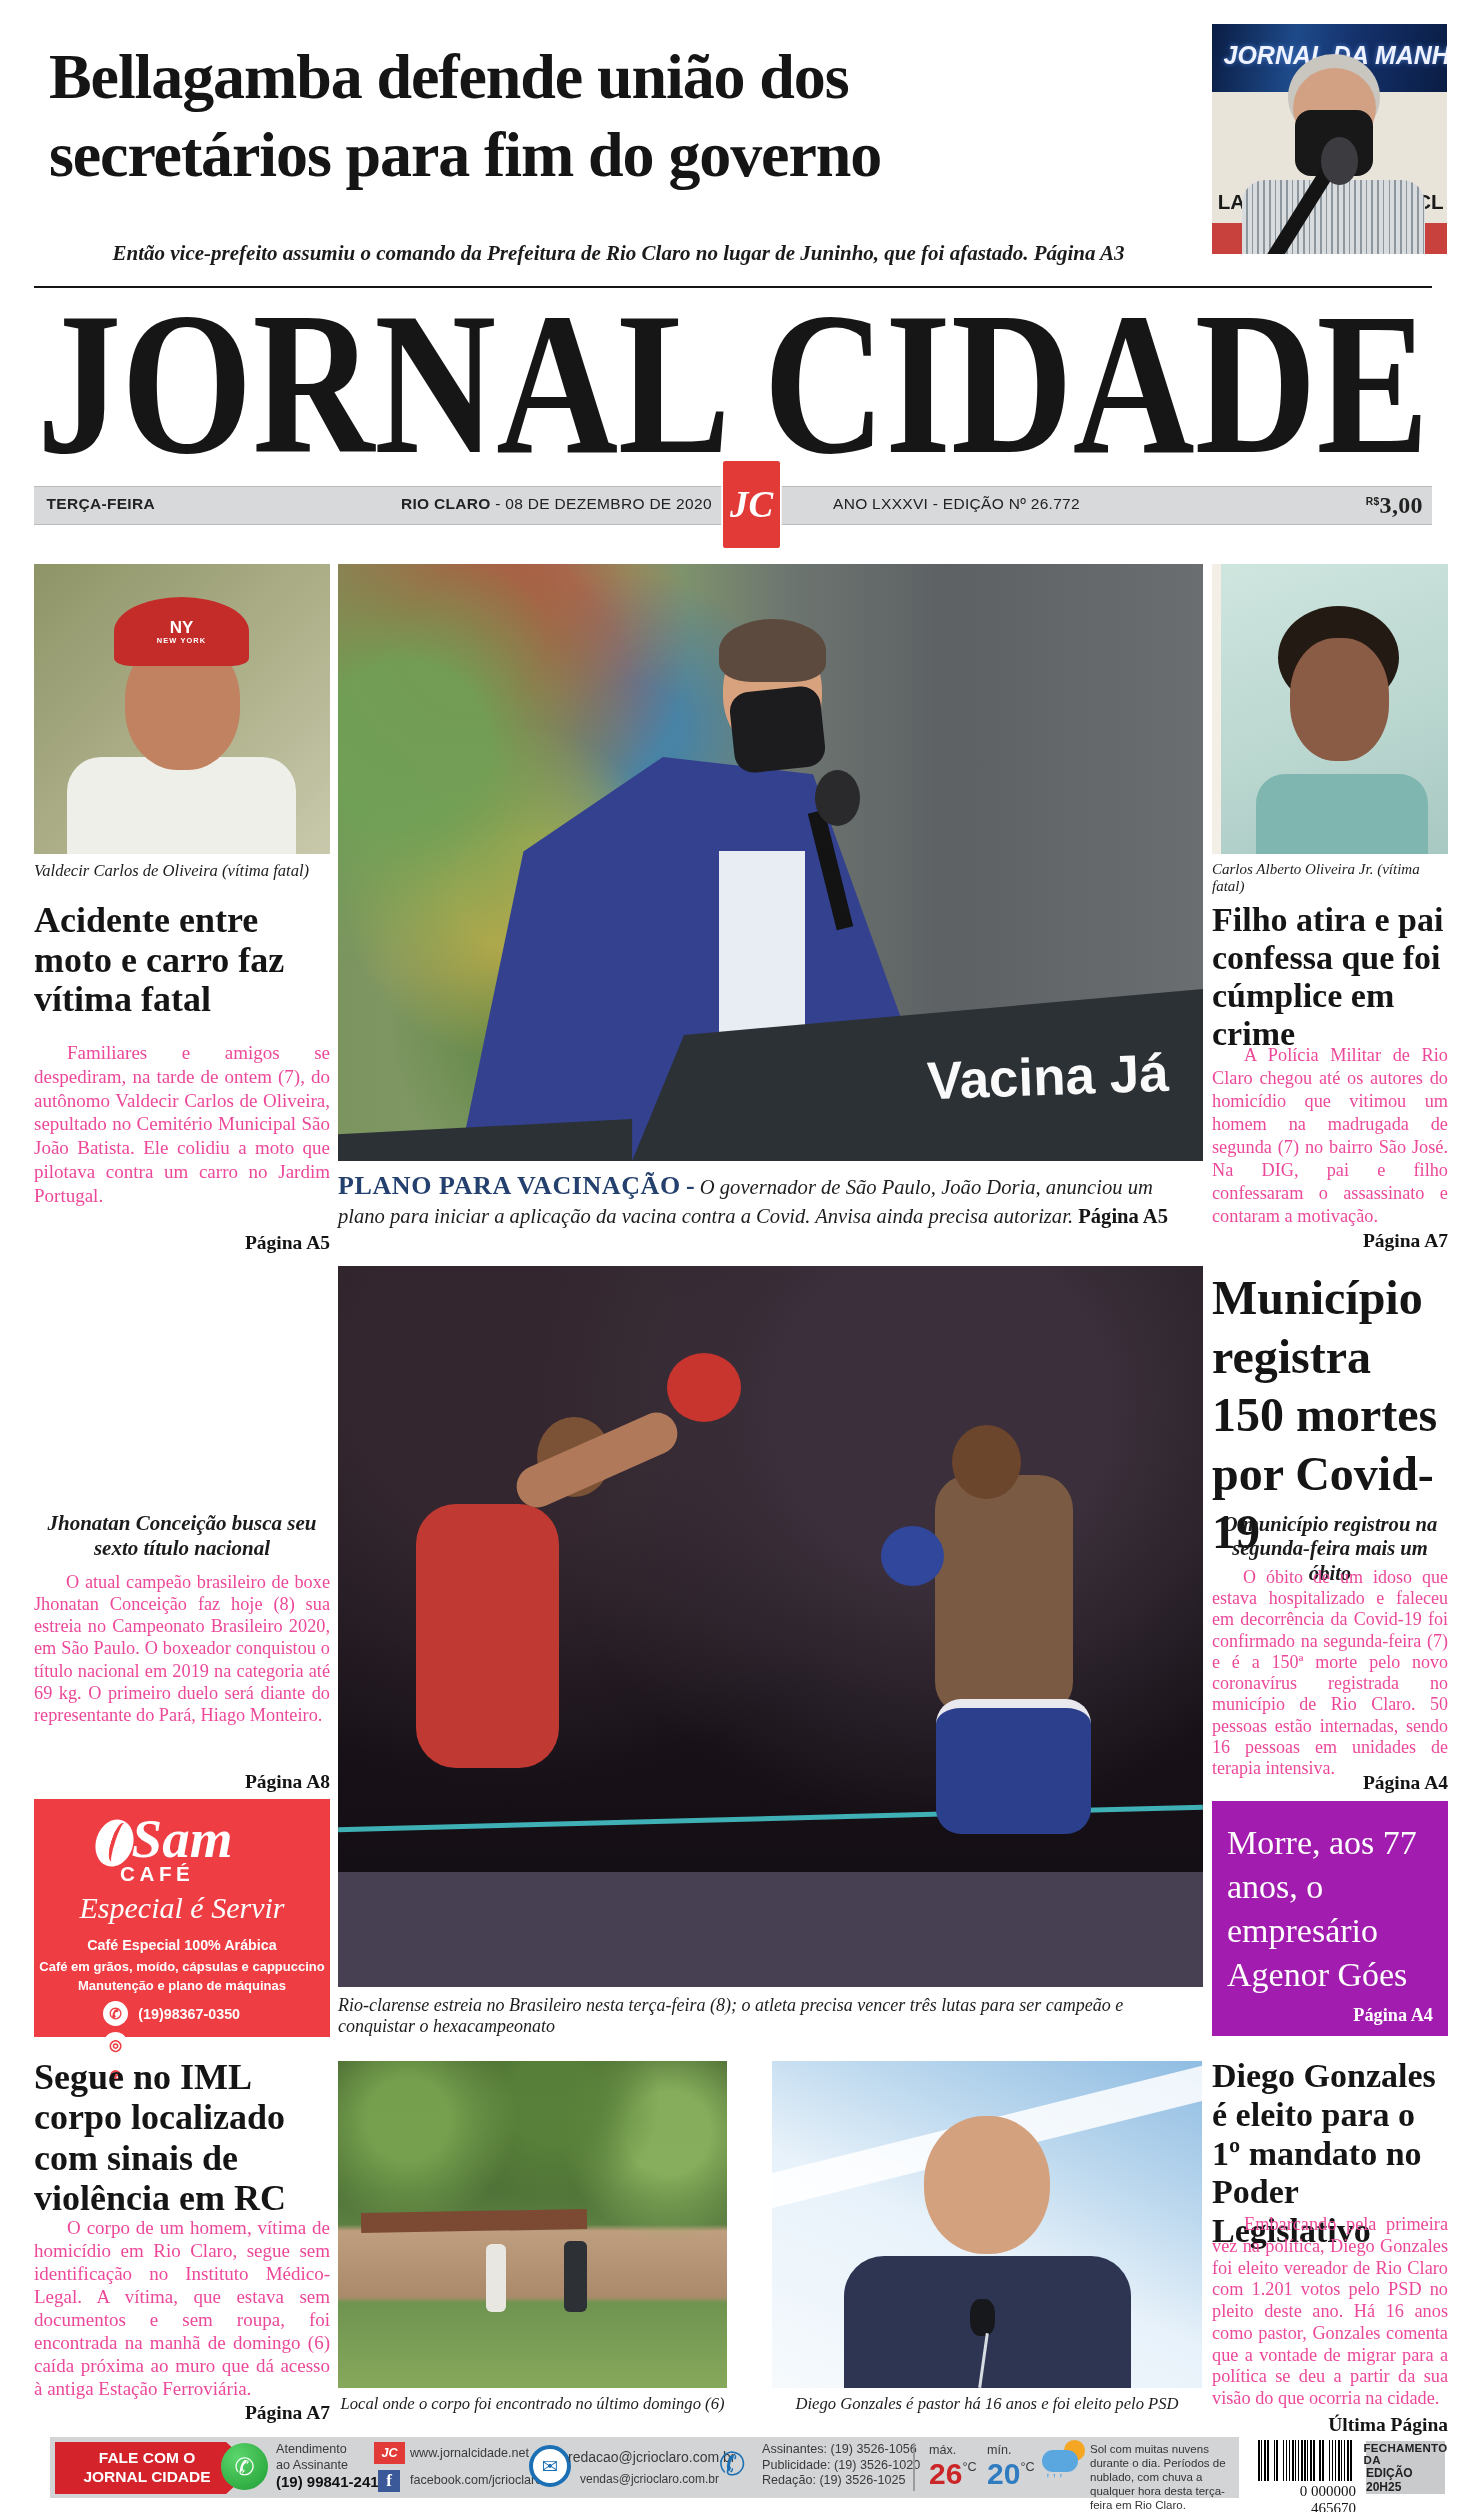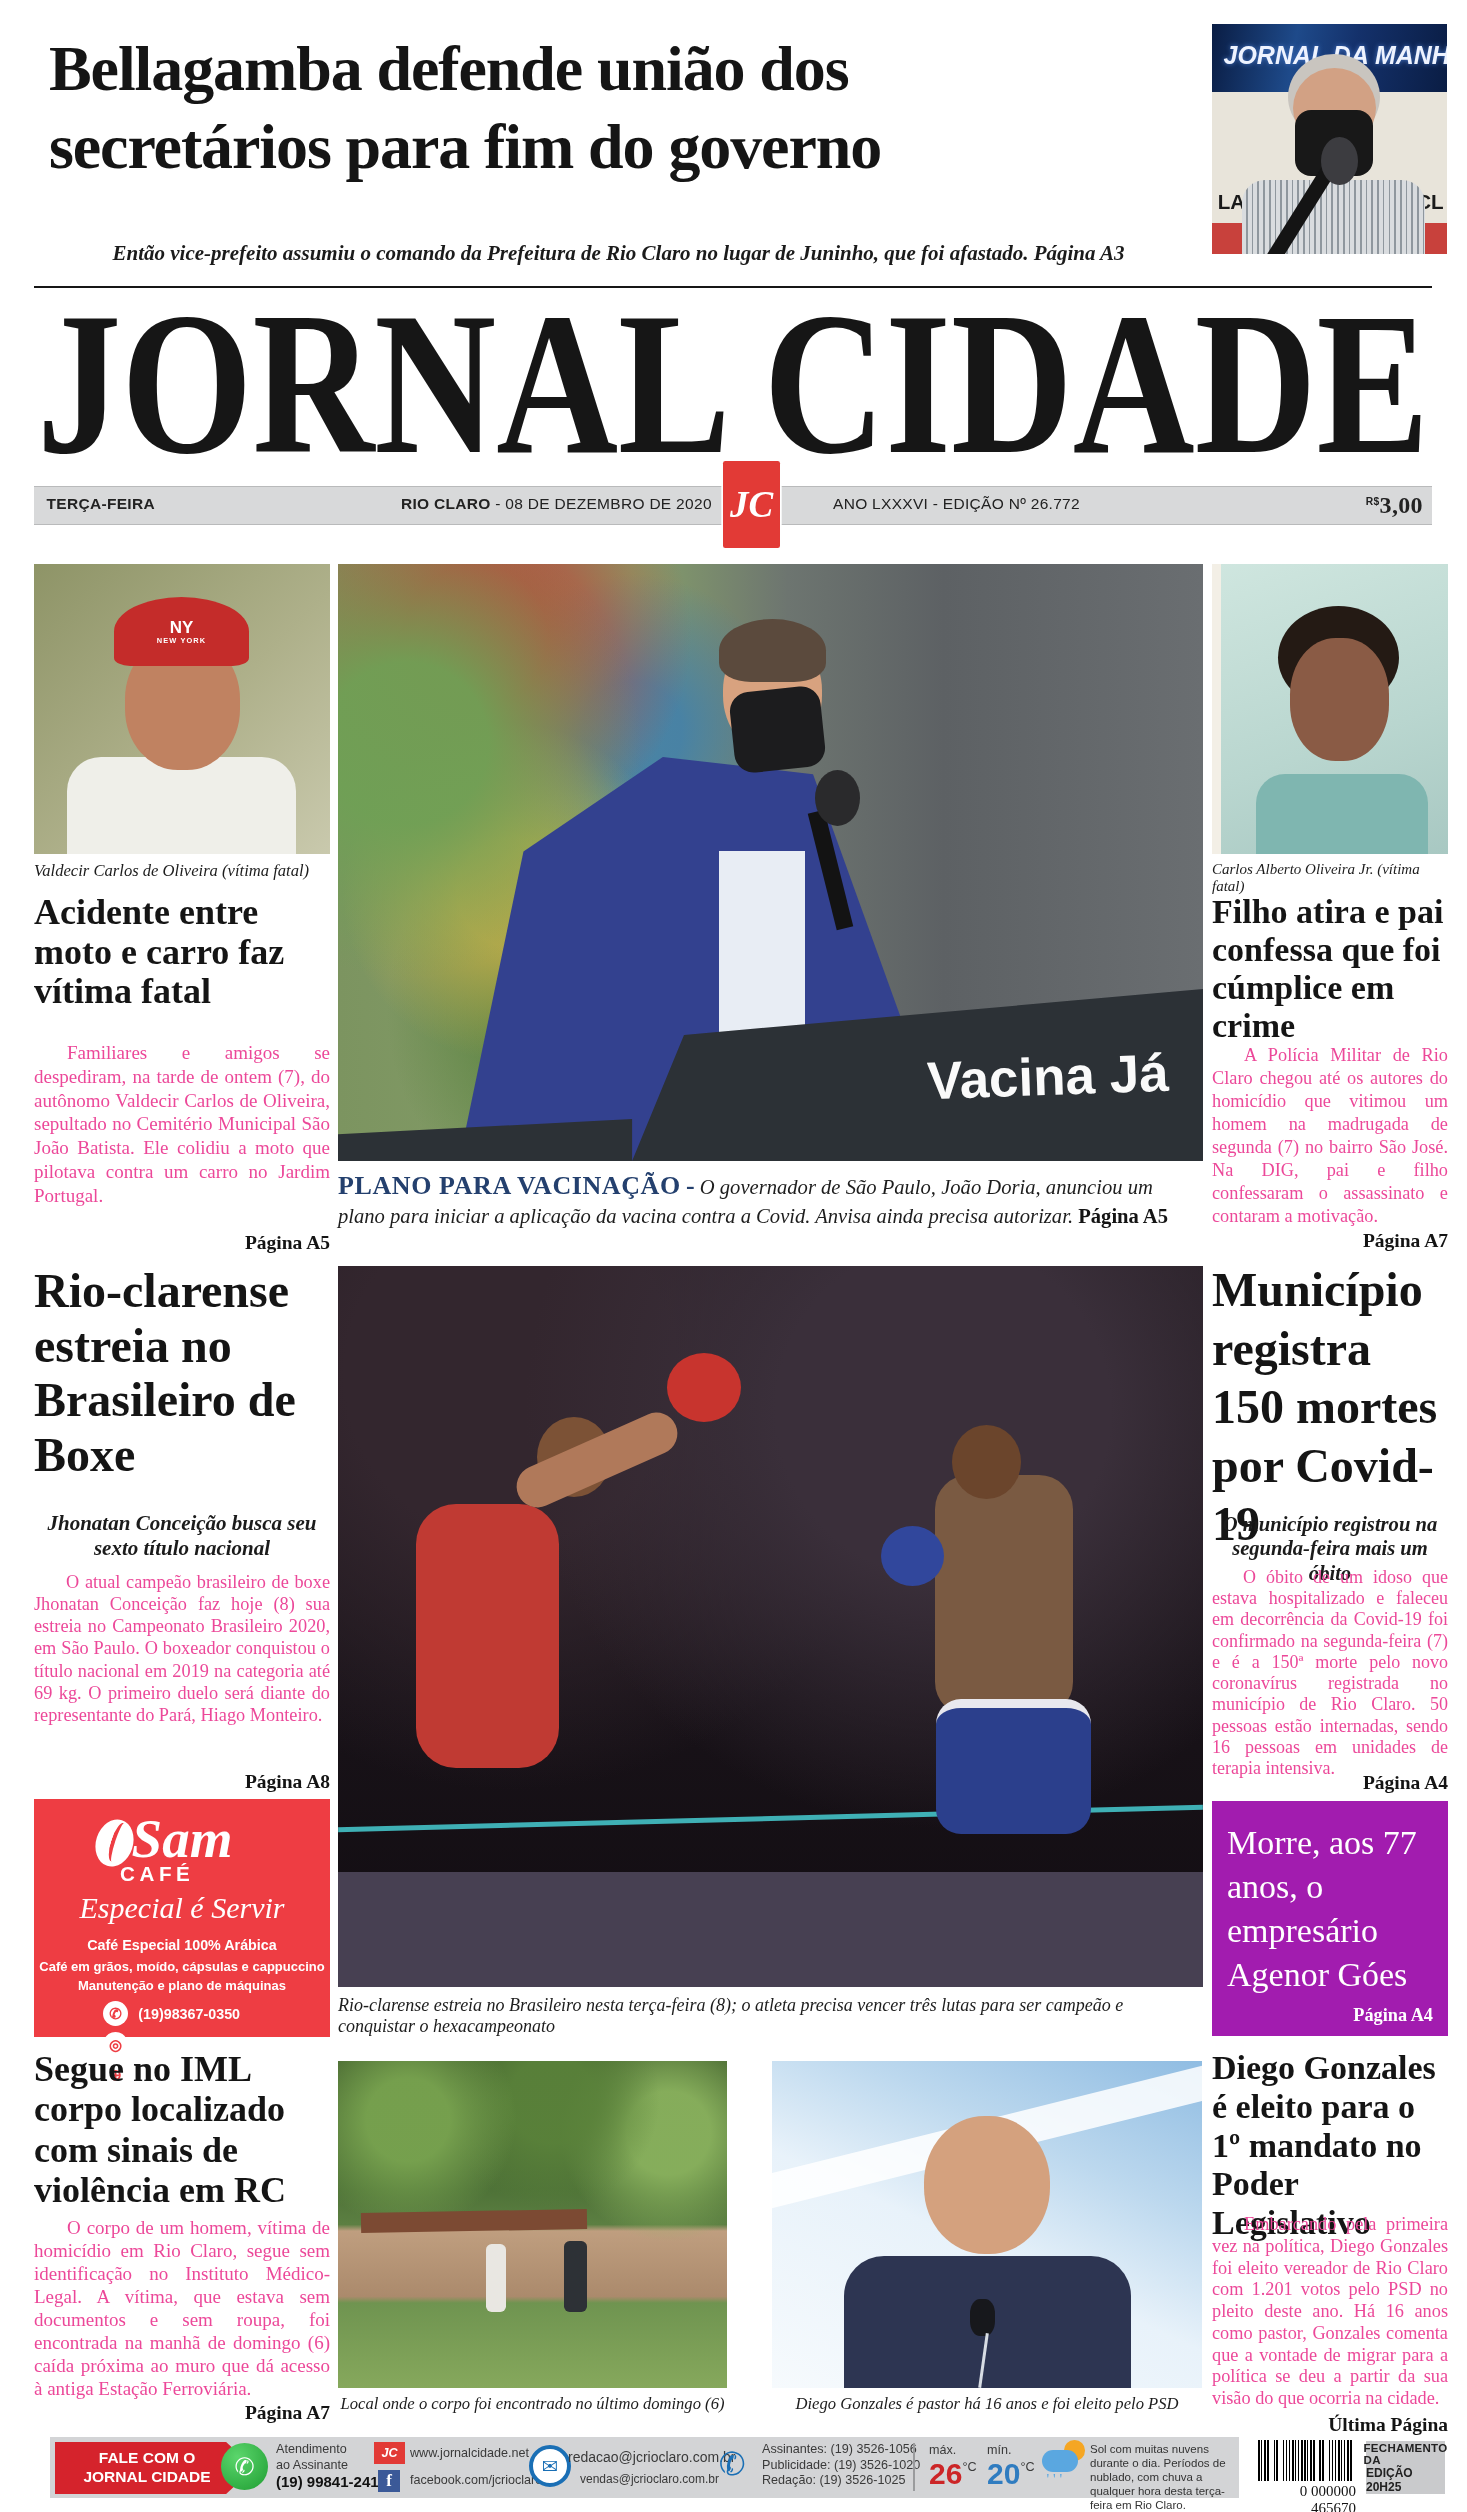--- a/index.html
+++ b/index.html
@@ -2,21 +2,21 @@
 <html style="font-size:9.2px"><head>
 <meta charset="utf-8">
 <style>
   html,body{margin:0;padding:0;background:#e9e9e9;}
   .page{position:relative;width:1467px;height:2512px;background:#ffffff;
         font-family:"Liberation Serif", serif;color:#141414;overflow:hidden;}
   .abs{position:absolute;}
   .photo{position:absolute;overflow:hidden;background:#cccccc;}
   .shape{position:absolute;}
   
-  .hl{font-weight:bold;color:#151515;}
+  .hl{font-weight:bold;color:#151515;margin-top:8px;}
   .deck{font-style:italic;font-weight:bold;text-align:center;color:#1b1b1b;}
   .body-txt{text-align:justify;color:#ec4899;}
   .pagref{font-weight:bold;text-align:right;color:#141414;}
   .caption{font-style:italic;color:#1d1d1d;}
   
   .masthead-svg text{font-family:"Liberation Serif", serif;font-weight:bold;fill:#161616;}
   .datebar{background:#d8d9da;border-top:1.1px solid #b9babb;border-bottom:1.1px solid #b9babb;
            font-family:"Liberation Sans", sans-serif;color:#222;}
   .datebar .itm{position:absolute;top:8px;font-size:15.5px;letter-spacing:0.3px;}
   .jc-logo{background:#e23a36;color:#fff;display:flex;align-items:center;justify-content:center;
@@ -137,21 +137,20 @@
     <div class="shape" style="left:0;top:0;width:9.2px;height:100%;background:#f3efe6;"></div>
     <div class="shape" style="left:44px;bottom:0;width:172px;height:80px;border-radius:29px 29px 0 0;background:#7fb6b0;"></div>
     <div class="shape" style="left:66px;top:42px;width:121px;height:103px;border-radius:50%;background:#241a14;"></div>
     <div class="shape" style="left:78px;top:74px;width:99px;height:123px;border-radius:46%;background:#8a5b45;"></div>
   </div>
   <div class="abs caption" style="left:1212px;top:861px;width:236px;font-size:15px;">Carlos Alberto Oliveira Jr. (vítima fatal)</div>
   <div class="abs hl" style="left:1212px;top:893px;width:236px;font-size:34px;line-height:1.12;">Filho atira e pai confessa que foi cúmplice em crime</div>
   <p class="abs body-txt" style="left:1212px;top:1044px;width:236px;margin:0;font-size:18.3px;line-height:1.26;text-indent:32px;">A Polícia Militar de Rio Claro chegou até os autores do homicídio que vitimou um homem na madrugada de segunda (7) no bairro São José. Na DIG, pai e filho confessaram o assassinato e contaram a motivação.</p>
   <div class="abs pagref" style="left:1212px;top:1230px;width:236px;font-size:19.5px;">Página A7</div>
 
-  <div class="abs hl" style="left:34px;top:1264px;width:296px;font-size:48px;line-height:1.14;">Rio-clarense estreia no Brasileiro de Boxe</div>
   <div class="abs deck" style="left:34px;top:1511px;width:296px;font-size:21px;line-height:1.18;">Jhonatan Conceição busca seu sexto título nacional</div>
   <p class="abs body-txt" style="left:34px;top:1571px;width:296px;margin:0;font-size:18.3px;line-height:1.21;text-indent:32px;">O atual campeão brasileiro de boxe Jhonatan Conceição faz hoje (8) sua estreia no Campeonato Brasileiro 2020, em São Paulo. O boxeador conquistou o título nacional em 2019 na categoria até 69 kg. O primeiro duelo será diante do representante do Pará, Hiago Monteiro.</p>
   <div class="abs pagref" style="left:34px;top:1771px;width:296px;font-size:19.5px;">Página A8</div>
 
   <div class="abs samad" style="left:34px;top:1799px;width:296px;height:238px;">
     <div style="position:relative;padding-top:15px;">
       <span class="shape" style="left:62px;top:19.5px;width:37px;height:48px;border-radius:50%;background:#fff;transform:rotate(18deg);"></span>
       <span class="shape" style="left:77px;top:23px;width:10.3px;height:41px;border-left:4.6px solid #ee3d43;border-radius:50%;transform:rotate(18deg);"></span>
       <span style="font-family:'Liberation Serif',serif;font-style:italic;font-weight:bold;font-size:55px;line-height:.9;">Sam</span>
       <div style="font-weight:bold;font-size:20.6px;letter-spacing:4.6px;margin:-1.1px 0 0 86px;text-align:left;">CAFÉ</div>

